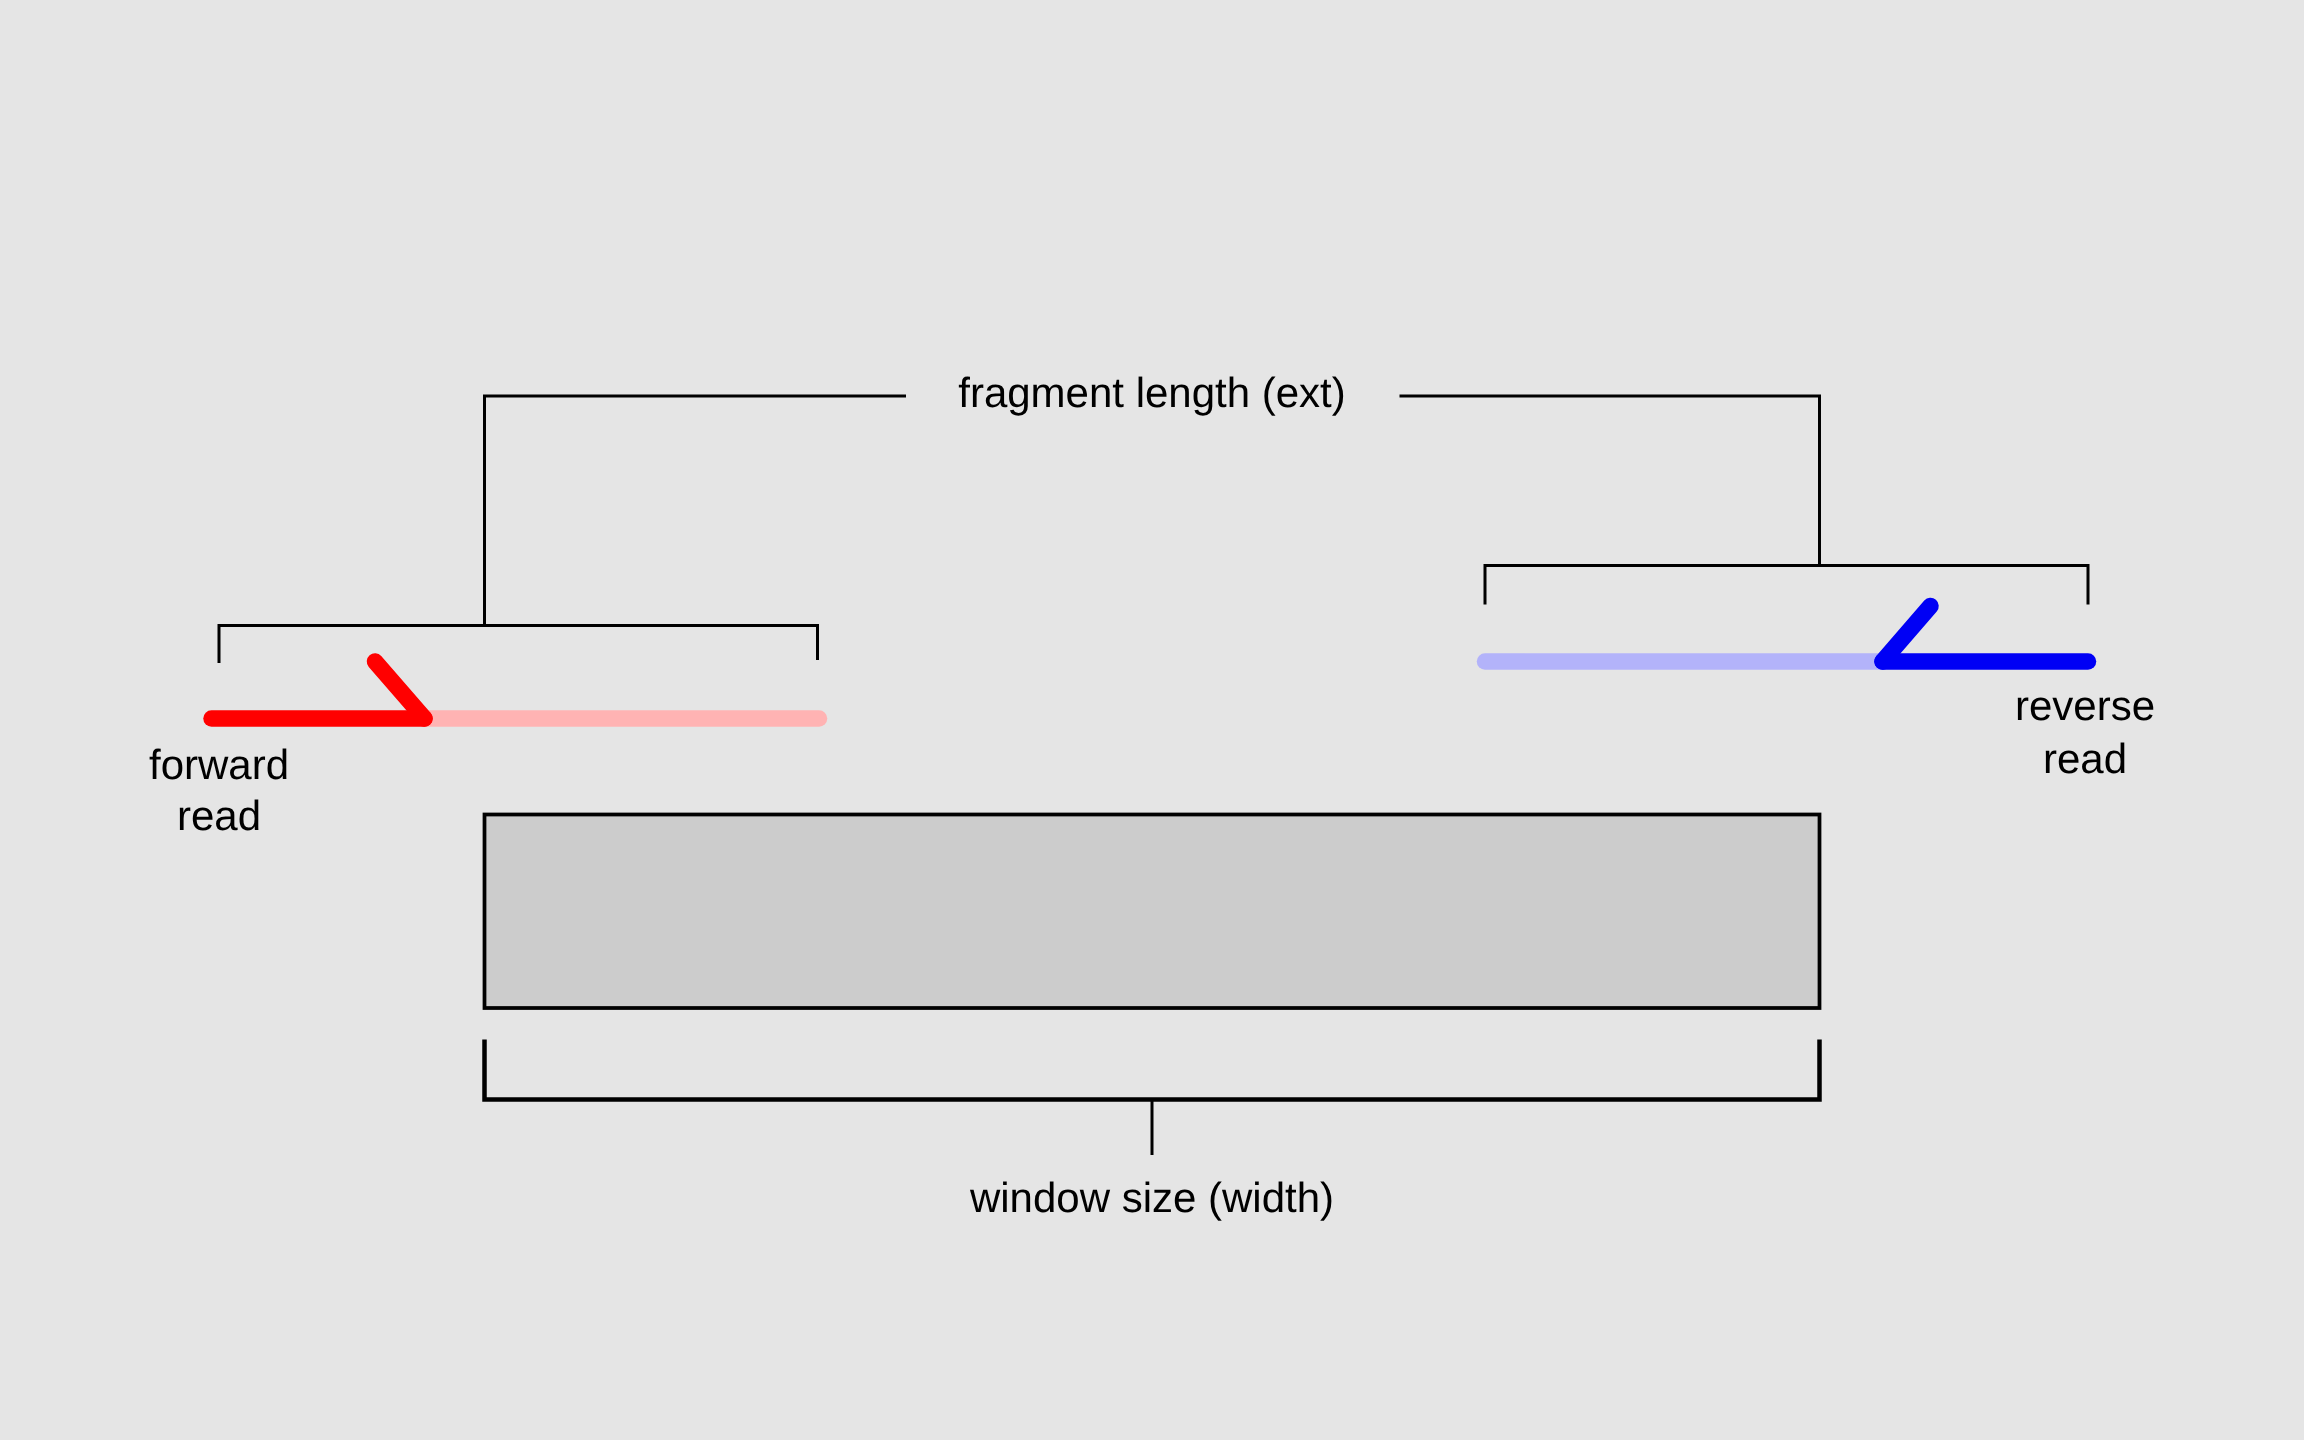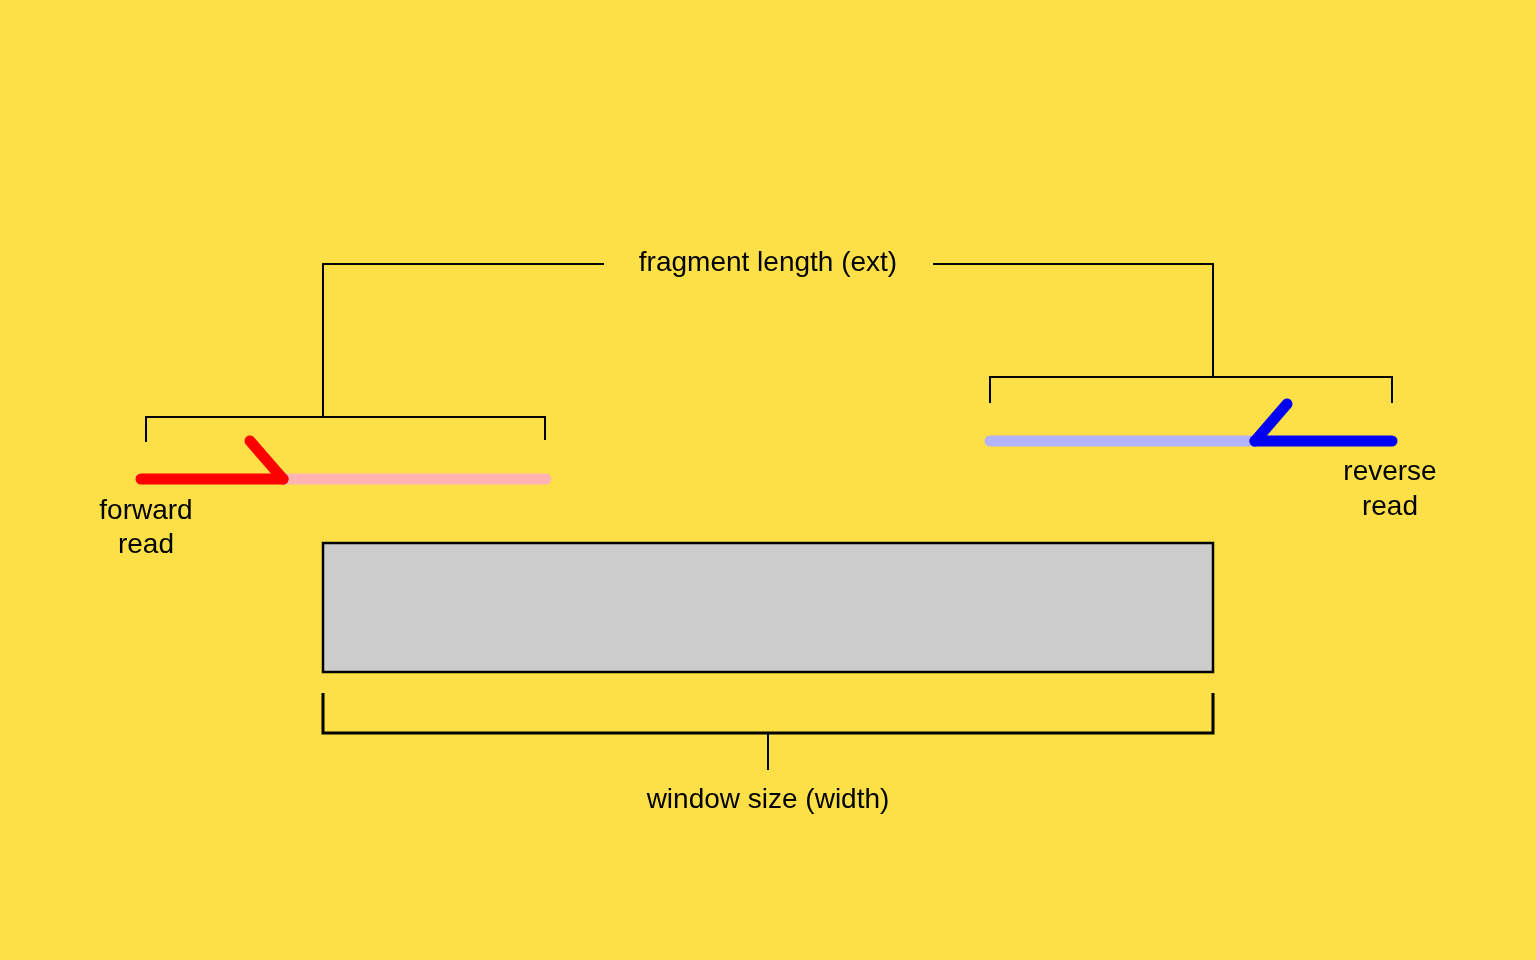--- a/index.html
+++ b/index.html
@@ -4,21 +4,21 @@
 <style>
   html, body {
     margin: 0;
     padding: 0;
     background: #ffffff;
   }
   .figure-canvas {
     position: relative;
     width: 1536px;
     height: 960px;
-    background: #fde047;
+    background: #e5e5e5;
     overflow: hidden;
   }
   svg text {
     font-family: "Liberation Sans", "DejaVu Sans", sans-serif;
     font-size: 28px;
   }
 </style>
 </head>
 <body>
 

